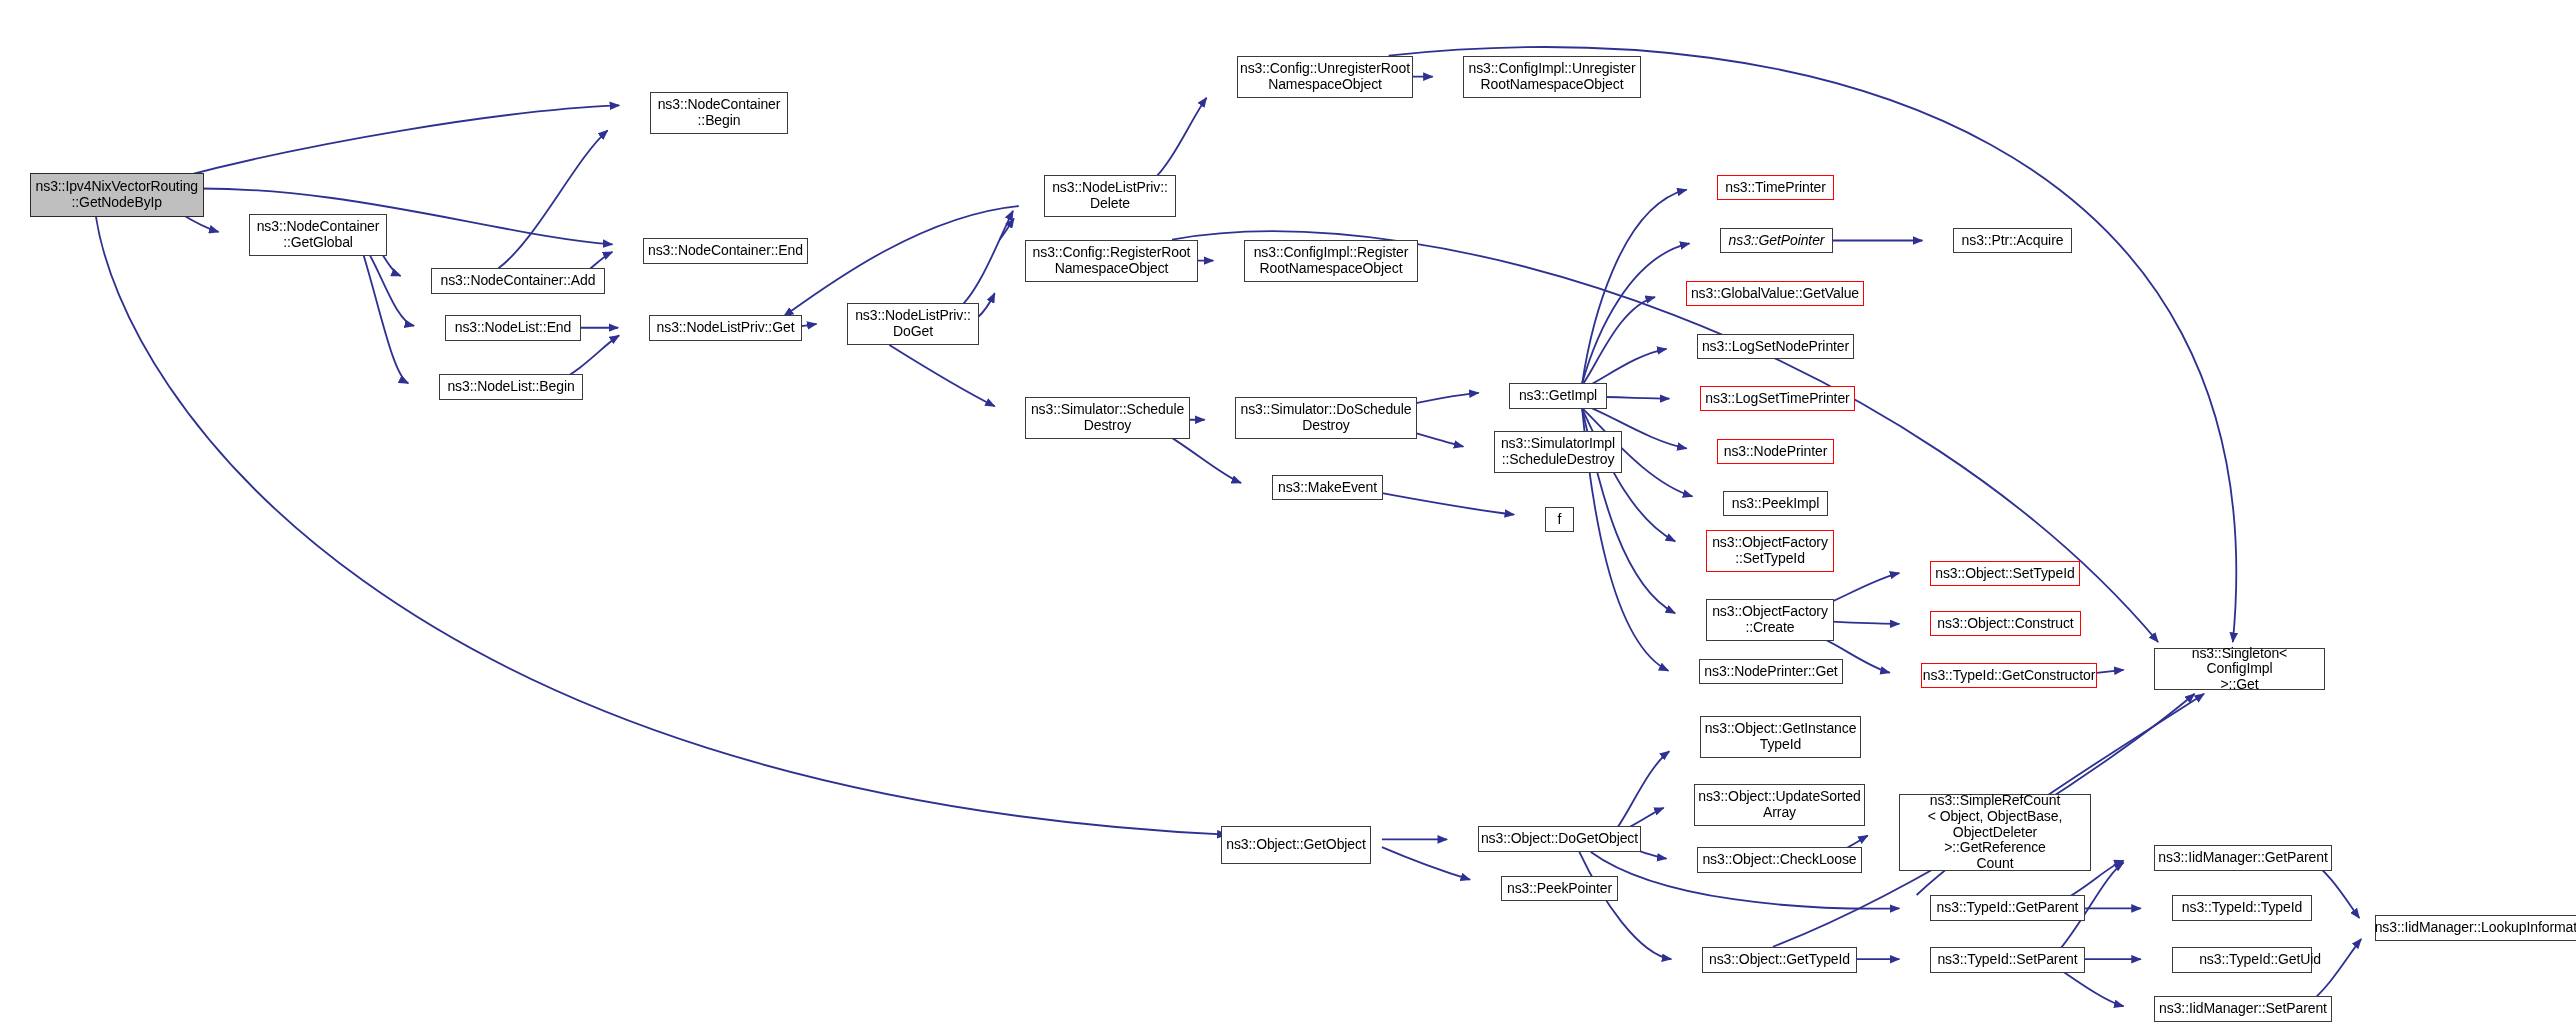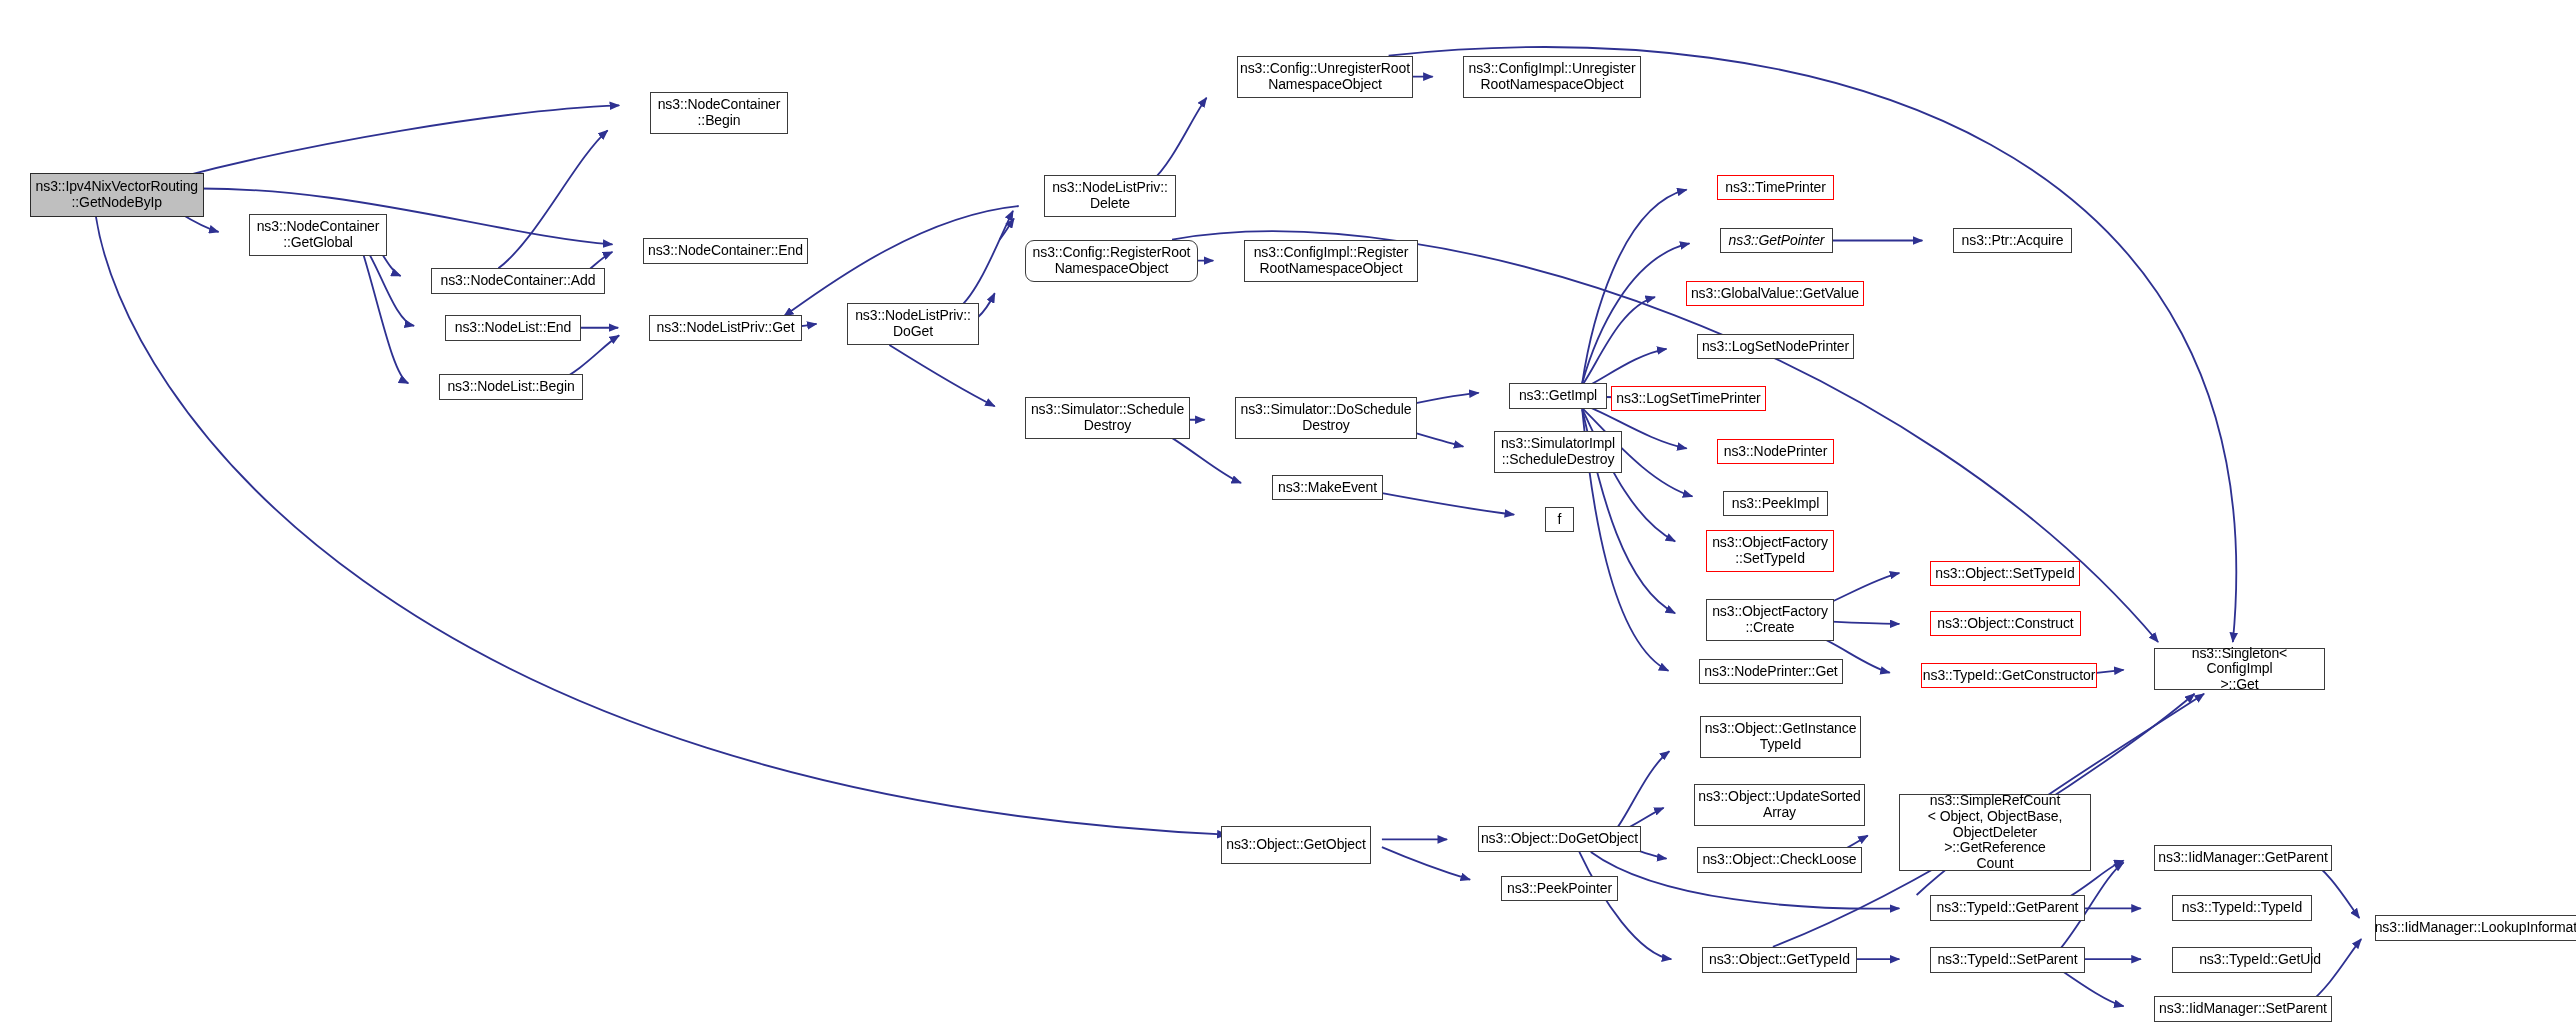--- a/index.html
+++ b/index.html
@@ -119,39 +119,39 @@
       <div class="node" style="left: 414px; top: 374px; width: 144px; height: 26px;">ns3::NodeList::Begin</div>
       <div class="node" style="left: 624px; top: 315px; width: 153px; height: 26px;">ns3::NodeListPriv::Get</div>
       <div class="node" style="left: 822px; top: 303px; width: 132px; height: 42px;">ns3::NodeListPriv::
 DoGet</div>
       <div class="node" style="left: 1019px; top: 175px; width: 132px; height: 42px;">ns3::NodeListPriv::
 Delete</div>
       <div class="node" style="left: 1212px; top: 56px; width: 176px; height: 42px;">ns3::Config::UnregisterRoot
 NamespaceObject</div>
       <div class="node" style="left: 1438px; top: 56px; width: 178px; height: 42px;">ns3::ConfigImpl::Unregister
 RootNamespaceObject</div>
-      <div class="node" style="left: 1000px; top: 240px; width: 173px; height: 42px; border-radius: 9px;">ns3::Config::RegisterRoot
+      <div class="node" style="left: 1000px; top: 240px; width: 173px; height: 42px;">ns3::Config::RegisterRoot
 NamespaceObject</div>
       <div class="node" style="left: 1219px; top: 240px; width: 174px; height: 42px;">ns3::ConfigImpl::Register
 RootNamespaceObject</div>
       <div class="node" style="left: 1000px; top: 397px; width: 165px; height: 42px;">ns3::Simulator::Schedule
 Destroy</div>
       <div class="node" style="left: 1210px; top: 397px; width: 182px; height: 42px;">ns3::Simulator::DoSchedule
 Destroy</div>
       <div class="node" style="left: 1247px; top: 475px; width: 111px; height: 25px;">ns3::MakeEvent</div>
       <div class="node" style="left: 1520px; top: 507px; width: 29px; height: 25px;">f</div>
       <div class="node" style="left: 1484px; top: 383px; width: 98px; height: 26px;">ns3::GetImpl</div>
       <div class="node" style="left: 1469px; top: 431px; width: 128px; height: 42px;">ns3::SimulatorImpl
 ::ScheduleDestroy</div>
       <div class="node red" style="left: 1692px; top: 175px; width: 117px; height: 25px;">ns3::TimePrinter</div>
       <div class="node" style="left: 1695px; top: 228px; width: 113px; height: 25px; font-style: italic;">ns3::GetPointer</div>
       <div class="node" style="left: 1928px; top: 228px; width: 119px; height: 25px;">ns3::Ptr::Acquire</div>
       <div class="node red" style="left: 1661px; top: 281px; width: 178px; height: 25px;">ns3::GlobalValue::GetValue</div>
       <div class="node" style="left: 1672px; top: 334px; width: 157px; height: 25px;">ns3::LogSetNodePrinter</div>
-      <div class="node red" style="left: 1586px; top: 386px; width: 155px; height: 25px;">ns3::LogSetTimePrinter</div>
+      <div class="node red" style="left: 1675px; top: 386px; width: 155px; height: 25px;">ns3::LogSetTimePrinter</div>
       <div class="node red" style="left: 1692px; top: 439px; width: 117px; height: 25px;">ns3::NodePrinter</div>
       <div class="node" style="left: 1698px; top: 491px; width: 105px; height: 25px;">ns3::PeekImpl</div>
       <div class="node red" style="left: 1681px; top: 530px; width: 128px; height: 42px;">ns3::ObjectFactory
 ::SetTypeId</div>
       <div class="node" style="left: 1681px; top: 599px; width: 128px; height: 42px;">ns3::ObjectFactory
 ::Create</div>
       <div class="node" style="left: 1674px; top: 659px; width: 144px; height: 25px;">ns3::NodePrinter::Get</div>
       <div class="node red" style="left: 1905px; top: 561px; width: 150px; height: 25px;">ns3::Object::SetTypeId</div>
       <div class="node red" style="left: 1905px; top: 611px; width: 151px; height: 25px;">ns3::Object::Construct</div>
       <div class="node red" style="left: 1896px; top: 663px; width: 176px; height: 25px;">ns3::TypeId::GetConstructor</div>

